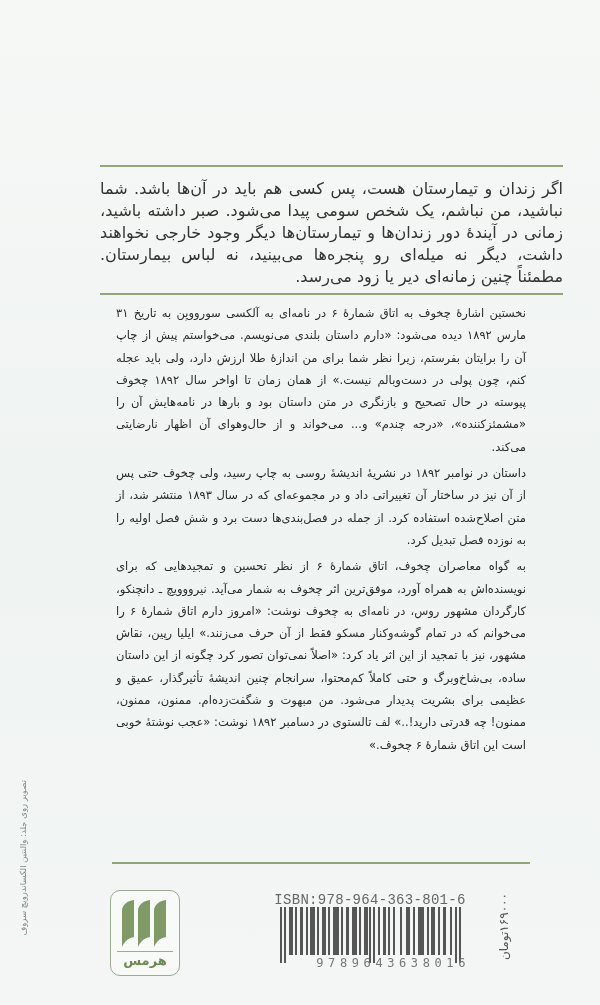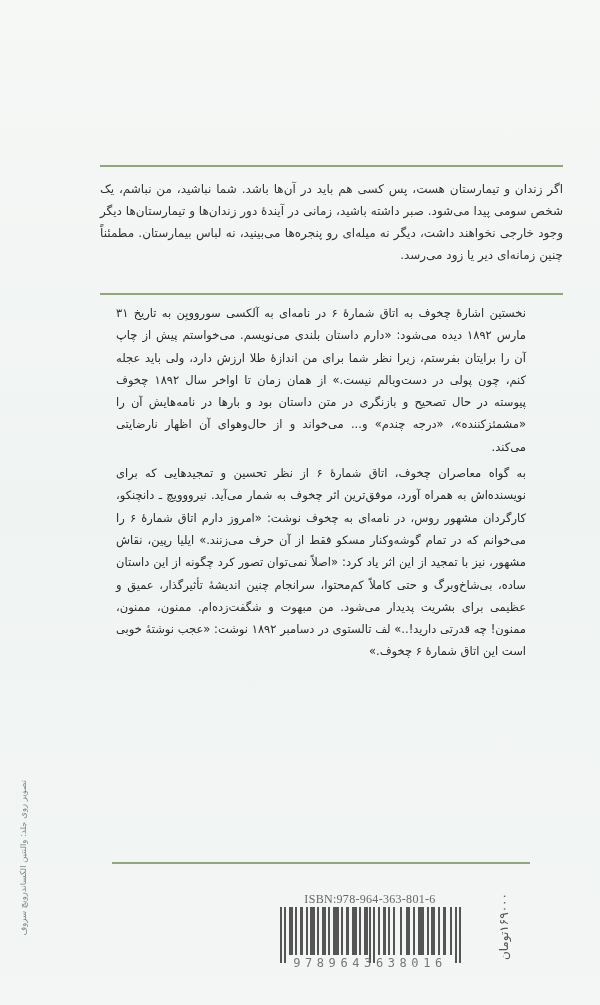--- a/index.html
+++ b/index.html
@@ -30,21 +30,21 @@
     .rule.r1 { left: 100px; top: 165px; width: 463px; }
     .rule.r2 { left: 100px; top: 293px; width: 463px; }
     .rule.r3 { left: 112px; top: 862px; width: 418px; }
 
     .text-block {
       position: absolute; direction: rtl; text-align: justify;
       font-family: "DejaVu Sans", sans-serif;
     }
     .quote {
       left: 100px; top: 178px; width: 463px;
-      font-size: 12px; line-height: 22px; color: #333;
+      font-size: 16px; line-height: 22px; color: #333;
     }
     .body-text {
       left: 112px; top: 298px; width: 418px;
       font-size: 11.5px; line-height: 22.3px; color: #2b2b2b;
     }
     .body-text p { margin: 4px; }
 
     .credit {
       position: absolute; left: 18px; top: 780px;
       writing-mode: vertical-rl; transform: rotate(180deg);
@@ -59,27 +59,27 @@
     .logo-sep { position: absolute; left: 6px; right: 6px; top: 60px; height: 1px; background: #9aaa95; }
     .logo-name {
       position: absolute; left: 0; right: 0; top: 62px; text-align: center;
       font-size: 13px; color: #6d8a55; font-weight: bold;
     }
     .barcode-area {
       position: absolute; left: 270px; top: 892px; width: 200px; height: 90px;
     }
     .isbn-label {
       position: absolute; left: 0; top: 0; width: 200px; text-align: center;
-      font-family: Liberation Serif, serif; font-size: 12px; color: #666; letter-spacing: 0.3px;
+      font-family: Liberation Mono, monospace; font-size: 14px; color: #666; letter-spacing: 0.3px;
     }
     .bars { position: absolute; left: 10px; top: 15px; }
     .barcode-digits {
       position: absolute; left: 0; top: 64px; width: 200px;
       font-family: "DejaVu Sans Mono", monospace; font-size: 12px; color: #777;
-      letter-spacing: 4.6px; text-align: center;
+      letter-spacing: 4.6px; text-align: right;
     }
     .price {
       position: absolute; left: 497px; top: 893px;
       writing-mode: vertical-rl; transform: rotate(180deg);
       font-size: 12px; color: #555; direction: rtl;
     }
   </style>
 </head>
 <body>
 
@@ -87,27 +87,37 @@
 
 
   <div class="rule r1"></div>
 
   <div class="text-block quote">اگر زندان و تیمارستان هست، پس کسی هم باید در آن‌ها باشد. شما نباشید، من نباشم، یک شخص سومی پیدا می‌شود. صبر داشته باشید، زمانی در آیندهٔ دور زندان‌ها و تیمارستان‌ها دیگر وجود خارجی نخواهند داشت، دیگر نه میله‌ای رو پنجره‌ها می‌بینید، نه لباس بیمارستان. مطمئناً چنین زمانه‌ای دیر یا زود می‌رسد.</div>
 
   <div class="rule r2"></div>
 
   <div class="text-block body-text">
     <p>نخستین اشارهٔ چخوف به اتاق شمارهٔ ۶ در نامه‌ای به آلکسی سوروویِن به تاریخ ۳۱ مارس ۱۸۹۲ دیده می‌شود: «دارم داستان بلندی می‌نویسم. می‌خواستم پیش از چاپ آن را برایتان بفرستم، زیرا نظر شما برای من اندازهٔ طلا ارزش دارد، ولی باید عجله کنم، چون پولی در دست‌وبالم نیست.» از همان زمان تا اواخر سال ۱۸۹۲ چخوف پیوسته در حال تصحیح و بازنگری در متن داستان بود و بارها در نامه‌هایش آن را «مشمئزکننده»، «درجه چندم» و... می‌خواند و از حال‌وهوای آن اظهار نارضایتی می‌کند.</p>
+    <p>داستان در نوامبر ۱۸۹۲ در نشریهٔ اندیشهٔ روسی به چاپ رسید، ولی چخوف حتی پس از آن نیز در ساختار آن تغییراتی داد و در مجموعه‌ای که در سال ۱۸۹۳ منتشر شد، از متن اصلاح‌شده استفاده کرد. از جمله در فصل‌بندی‌ها دست برد و شش فصل اولیه را به نوزده فصل تبدیل کرد.</p>
     <p>به گواه معاصران چخوف، اتاق شمارهٔ ۶ از نظر تحسین و تمجیدهایی که برای نویسنده‌اش به همراه آورد، موفق‌ترین اثر چخوف به شمار می‌آید. نیرووویچ ـ دانچنکو، کارگردان مشهور روس، در نامه‌ای به چخوف نوشت: «امروز دارم اتاق شمارهٔ ۶ را می‌خوانم که در تمام گوشه‌وکنار مسکو فقط از آن حرف می‌زنند.» ایلیا رپین، نقاش مشهور، نیز با تمجید از این اثر یاد کرد: «اصلاً نمی‌توان تصور کرد چگونه از این داستان ساده، بی‌شاخ‌وبرگ و حتی کاملاً کم‌محتوا، سرانجام چنین اندیشهٔ تأثیرگذار، عمیق و عظیمی برای بشریت پدیدار می‌شود. من مبهوت و شگفت‌زده‌ام. ممنون، ممنون، ممنون! چه قدرتی دارید!..» لف تالستوی در دسامبر ۱۸۹۲ نوشت: «عجب نوشتهٔ خوبی است این اتاق شمارهٔ ۶ چخوف.»</p>
   </div>
 
   <div class="rule r3"></div>
 
   <div class="credit">تصویر روی جلد: والنتین الکساندرویچ سروف</div>
 
+  <div class="logo">
+    <svg width="52" height="52" viewBox="0 0 52 52">
+      <path d="M3 50 L3 14 C3 8 8 4 15 3 L15 40 C9 41 5 45 3 50 Z" fill="#7f9a66"></path>
+      <path d="M19 50 L19 14 C19 8 24 4 31 3 L31 40 C25 41 21 45 19 50 Z" fill="#7f9a66"></path>
+      <path d="M35 50 L35 14 C35 8 40 4 47 3 L47 40 C41 41 37 45 35 50 Z" fill="#7f9a66"></path>
+    </svg>
+    <div class="logo-sep"></div>
+    <div class="logo-name">هرمس</div>
+  </div>
 
   <div class="barcode-area">
     <div class="isbn-label">ISBN:978-964-363-801-6</div>
     <svg class="bars" width="182" height="56" viewBox="0 0 182 56">
       <g fill="#555">
         <rect x="0" y="0" width="2" height="56"></rect>
           <rect x="4" y="0" width="2" height="56"></rect>
         <rect x="9" y="0" width="4" height="48"></rect>
           <rect x="15" y="0" width="2" height="48"></rect>
         <rect x="20" y="0" width="3" height="48"></rect>

